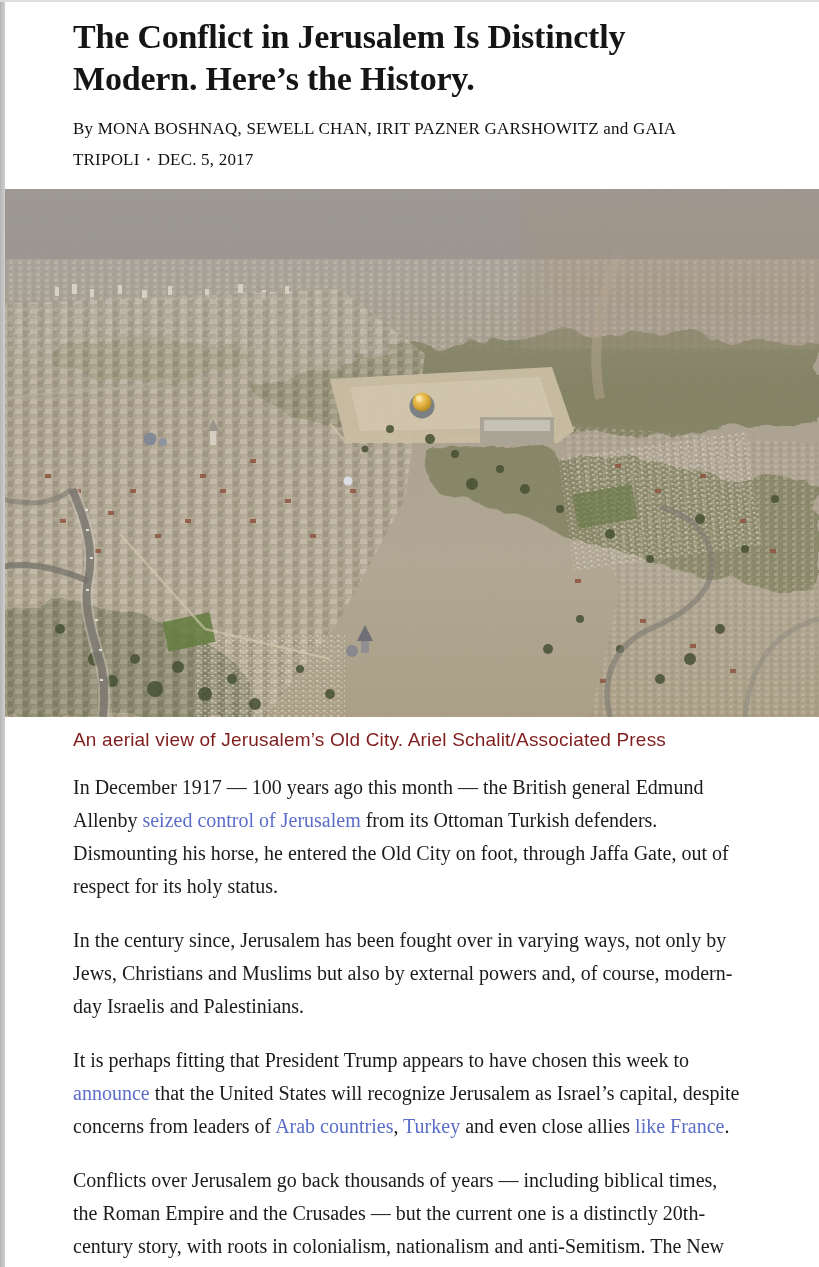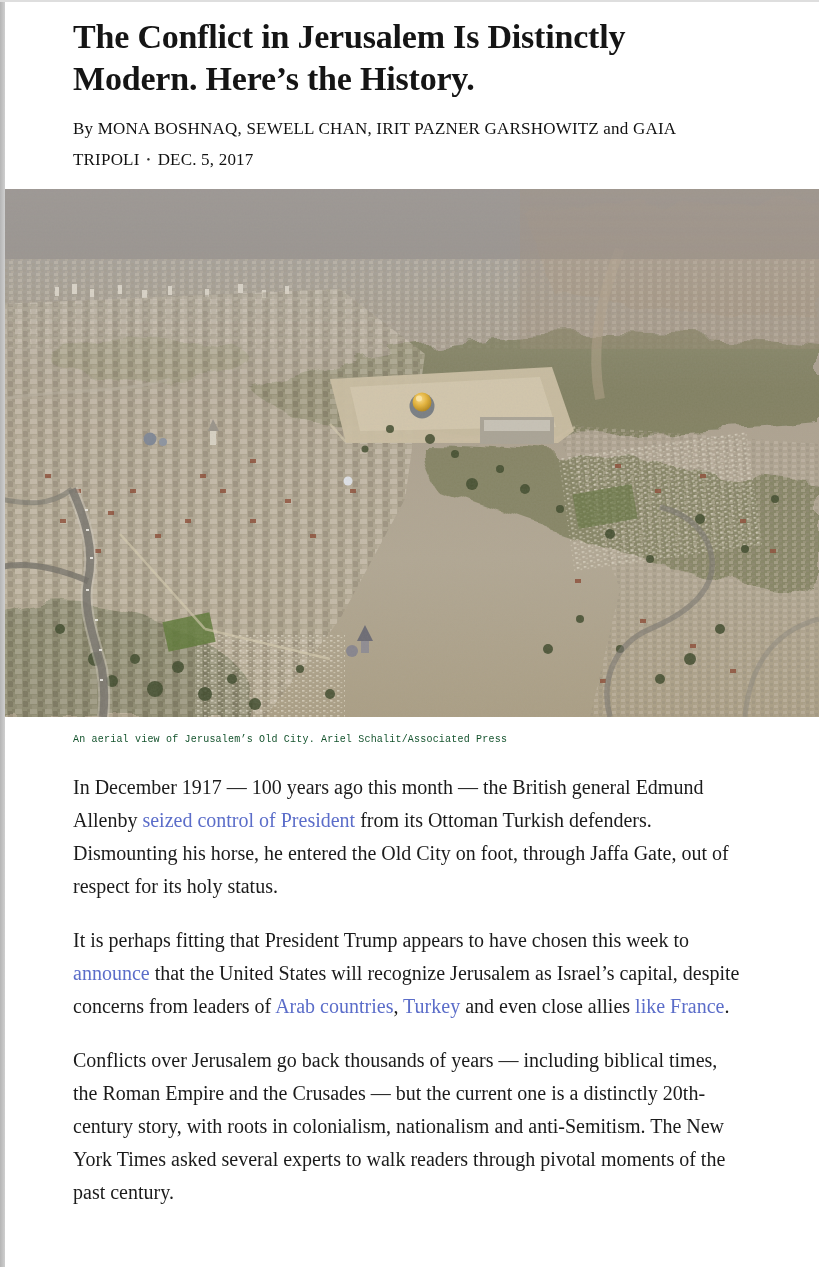--- a/index.html
+++ b/index.html
@@ -34,23 +34,23 @@
   .byline .bullet{
     font-size:11px;color:#333;margin:0 7px;vertical-align:2px;
   }
   figure.lead{
     margin:14px 0 0 0;padding:0;height:528px;width:819px;
     background:#a79d8e;
   }
   figure.lead svg{display:block;width:100%;height:100%;}
   .caption{
     margin:14px 73px 0 73px;
-    font-family:Liberation Mono, monospace;
-    font-size:10px;line-height:18px;
-    color:#14532d;letter-spacing:0.2px;
+    font-family:Liberation Sans, sans-serif;
+    font-size:19px;line-height:18px;
+    color:#7f1d1d;letter-spacing:0.2px;
   }
   article.body{
     margin:22px 73px 0 73px;
     font-size:20px;line-height:33px;
     color:#1b1b1b;
   }
   article.body p{margin:0 0 21px 0;}
   article.body a.lnk{
     color:var(--link,#5b6dc9);
     text-decoration:none;cursor:pointer;
@@ -250,17 +250,18 @@
       <rect x="0" y="0" width="819" height="200" fill="url(#gHaze)"></rect>
       <rect width="819" height="70" fill="#8f8b88" opacity="0.55"></rect>
       <rect x="520" y="0" width="299" height="160" fill="#a5907a" opacity="0.25"></rect>
       <rect width="819" height="528" filter="url(#fGrain)" opacity="0.55"></rect>
     </svg>
   </figure>
 
   <div class="caption"><span>An aerial view of Jerusalem’s Old City.</span> <span>Ariel Schalit/Associated Press</span></div>
 
   <article class="body" id="article-body">
-      <p><span>In December 1917 — 100 years ago this month — the British general Edmund Allenby </span><a class="lnk" href="#">seized control of President</a><span> from its Ottoman Turkish defenders. Dismounting his horse, he entered the Old City on foot, through Jaffa Gate, out of respect for its holy status.</span></p>
+      <p><span>In December 1917 — 100 years ago this month — the British general Edmund Allenby </span><a class="lnk" href="#">seized control of Jerusalem</a><span> from its Ottoman Turkish defenders. Dismounting his horse, he entered the Old City on foot, through Jaffa Gate, out of respect for its holy status.</span></p>
+      <p><span>In the century since, Jerusalem has been fought over in varying ways, not only by Jews, Christians and Muslims but also by external powers and, of course, modern-day Israelis and Palestinians.</span></p>
       <p><span>It is perhaps fitting that President Trump appears to have chosen this week to </span><a class="lnk" href="#">announce</a><span> that the United States will recognize Jerusalem as Israel’s capital, despite concerns from leaders of </span><a class="lnk" href="#">Arab countries</a><span>, </span><a class="lnk" href="#">Turkey</a><span> and even close allies </span><a class="lnk" href="#">like France</a><span>.</span></p>
       <p><span>Conflicts over Jerusalem go back thousands of years — including biblical times, the Roman Empire and the Crusades — but the current one is a distinctly 20th-century story, with roots in colonialism, nationalism and anti-Semitism. The New York Times asked several experts to walk readers through pivotal moments of the past century.</span></p>
     </article>
 </div>
 
 </body></html>

